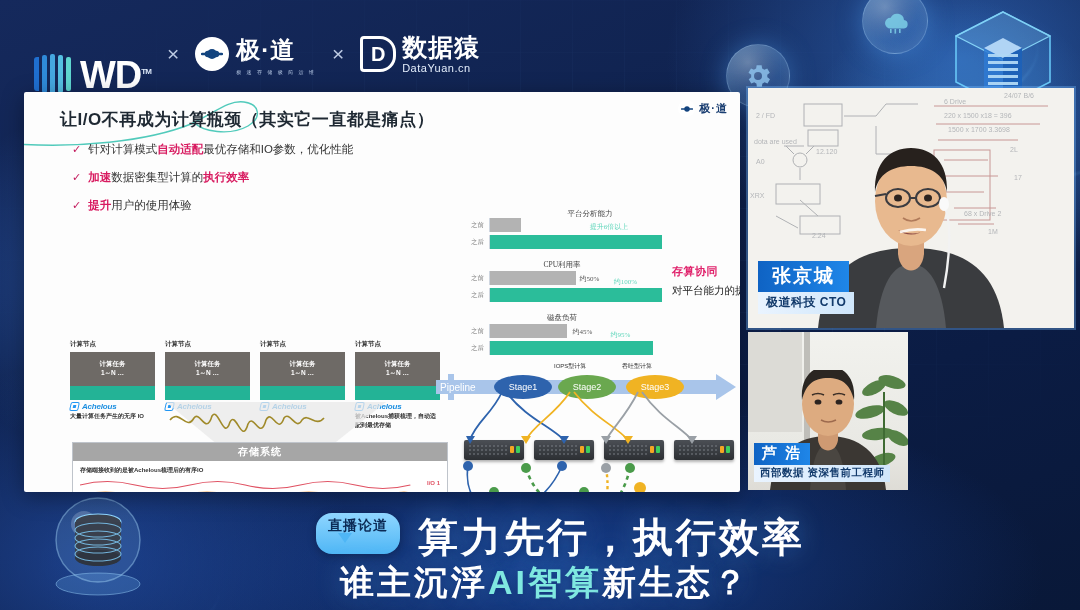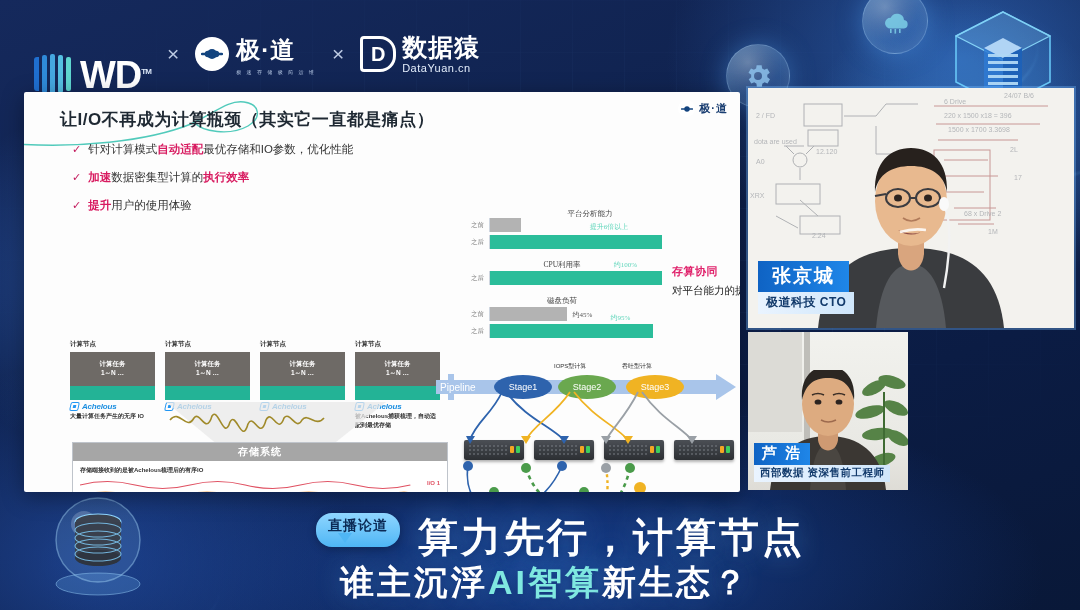--- a/index.html
+++ b/index.html
@@ -164,21 +164,21 @@
   .np-name { display:inline-block; background:linear-gradient(90deg,#0f63c4,#1f86e8); color:#fff;
              font-weight:700; padding:2px 14px 3px; letter-spacing:2px; }
   .np-role { display:block; background:linear-gradient(90deg,#eaf4ff,#cfe6fb); color:#123a6b;
              font-weight:700; padding:2px 8px 3px; letter-spacing:.5px; }
   .np-main .np-name { font-size:19px; }
   .np-main .np-role { font-size:12px; }
   .np-small .np-name { font-size:15px; padding:1px 8px 2px; }
   .np-small .np-role { font-size:10.5px; padding:1px 6px 2px; }
   .badge { position:absolute; left:316px; top:516px; }
   .badge-pill { background:linear-gradient(180deg,#8fd6ff,#4fb6f5); color:#0b2a55; font-size:14px;
-                font-weight:700; padding:4px 12px 14px; border-radius:16px; letter-spacing:1px;
+                font-weight:700; padding:4px 12px 21px; border-radius:16px; letter-spacing:1px;
                 box-shadow:0 2px 8px rgba(0,0,0,.25); }
   .badge-tail { position:absolute; left:22px; bottom:-8px; width:0; height:0;
                 border-left:7px solid transparent; border-right:7px solid transparent;
                 border-top:10px solid #4fb6f5; }
   .ban-l1 { position:absolute; left:418px; top:510px; font-size:40px; font-weight:700; color:#fff;
             letter-spacing:3px; white-space:nowrap;
             text-shadow:0 2px 10px rgba(10,40,110,.85), 0 0 26px rgba(110,200,255,.45); }
   .ban-l2 { position:absolute; left:340px; top:560px; font-size:34px; font-weight:700; color:#fff;
             letter-spacing:3px; white-space:nowrap;
             text-shadow:0 2px 10px rgba(10,40,110,.85), 0 0 26px rgba(110,200,255,.45); }
@@ -337,20 +337,27 @@
           <div class="rowlab">之后</div>
           <div class="track">
             <div class="bar teal" style="width:100%"></div>
             <div class="barval teal" style="left:58%;top:-13px;">提升6倍以上</div>
           </div>
         </div>
       </div>
 
       <div class="grp">
         <div class="grp-title inline">CPU利用率</div>
+        <div class="row">
+          <div class="rowlab">之前</div>
+          <div class="track">
+            <div class="bar grey" style="width:50%"></div>
+            <div class="barval" style="left:52%;">约50%</div>
+          </div>
+        </div>
         <div class="row">
           <div class="rowlab">之后</div>
           <div class="track">
             <div class="bar teal" style="width:100%"></div>
             <div class="barval teal" style="left:72%;top:-11px;">约100%</div>
           </div>
         </div>
       </div>
 
       <div class="grp">
@@ -642,18 +649,18 @@
       <span class="np-name">芦 浩</span>
       <span class="np-role">西部数据 资深售前工程师</span>
     </div>
   </div>
 
 
   <div class="badge">
     <span class="badge-pill">直播论道</span>
     <span class="badge-tail"></span>
   </div>
-  <div class="ban-l1">算力先行，计算节点</div>
+  <div class="ban-l1">算力先行，执行效率</div>
   <div class="ban-l2">
     <span>谁主沉浮</span><span class="cyan">AI智算</span><span>新生态？</span>
   </div>
 
 </div>
 
 </body></html>

